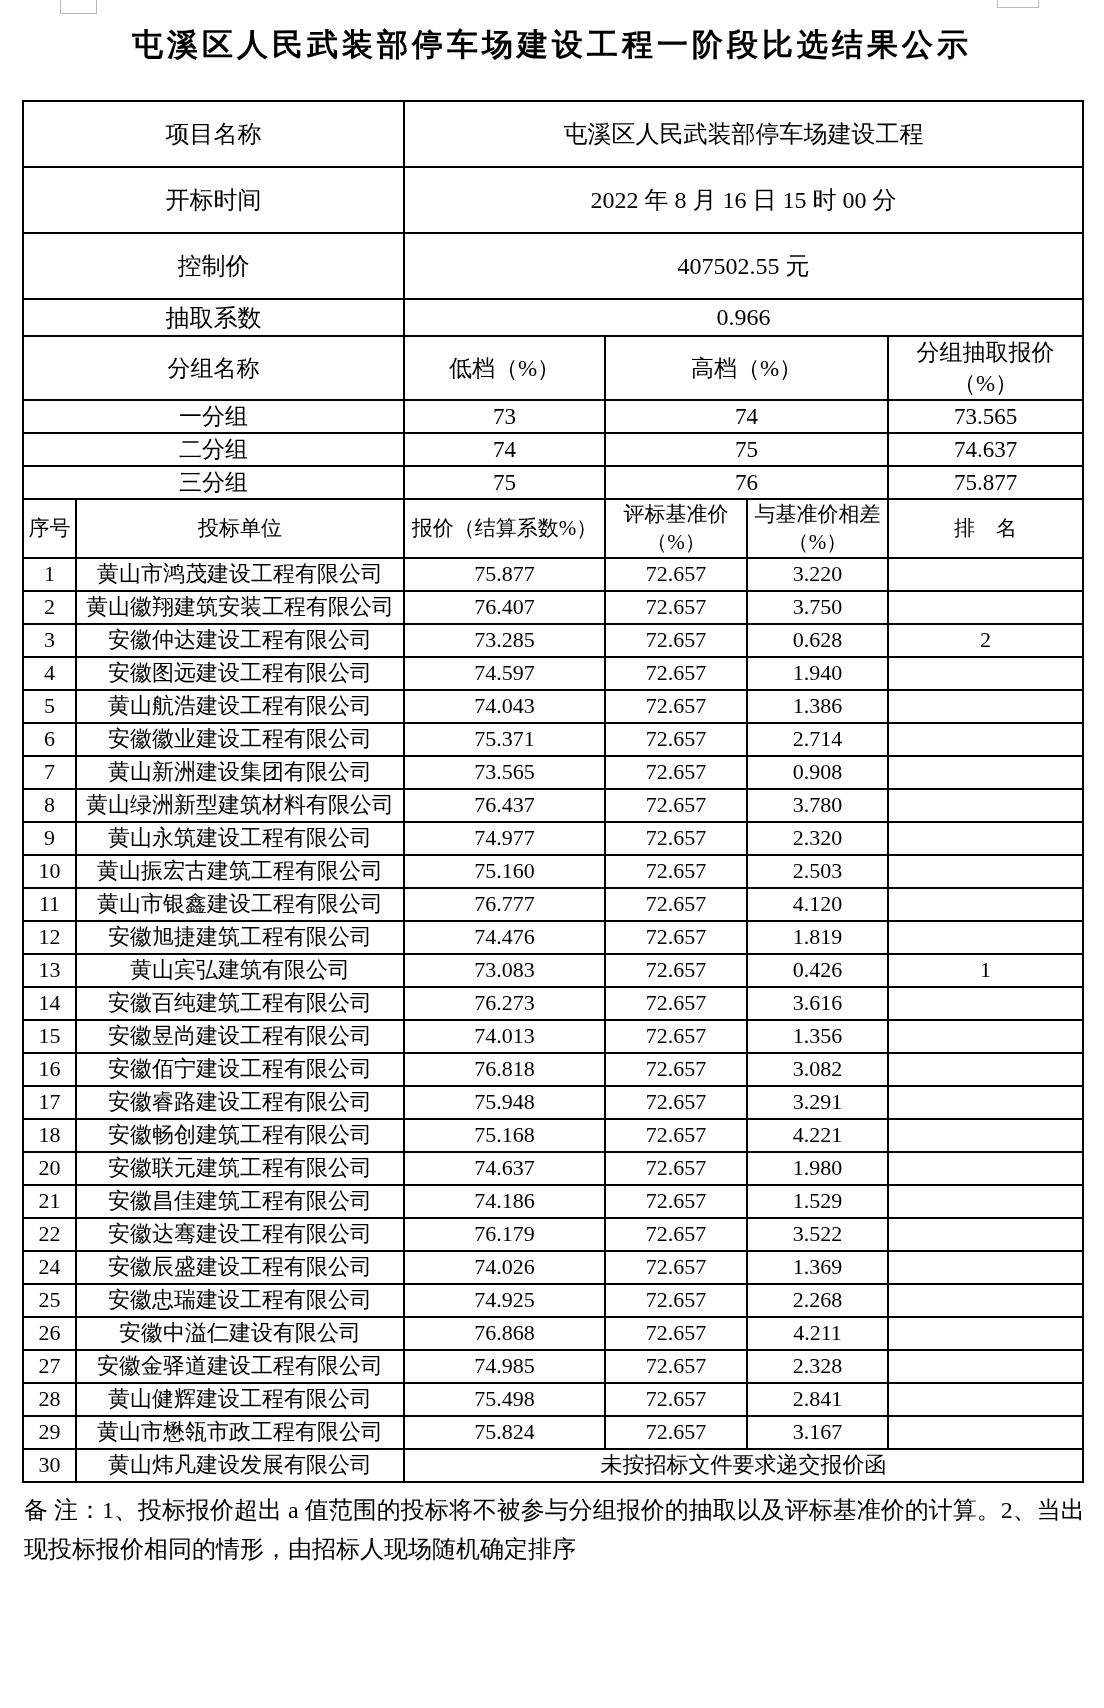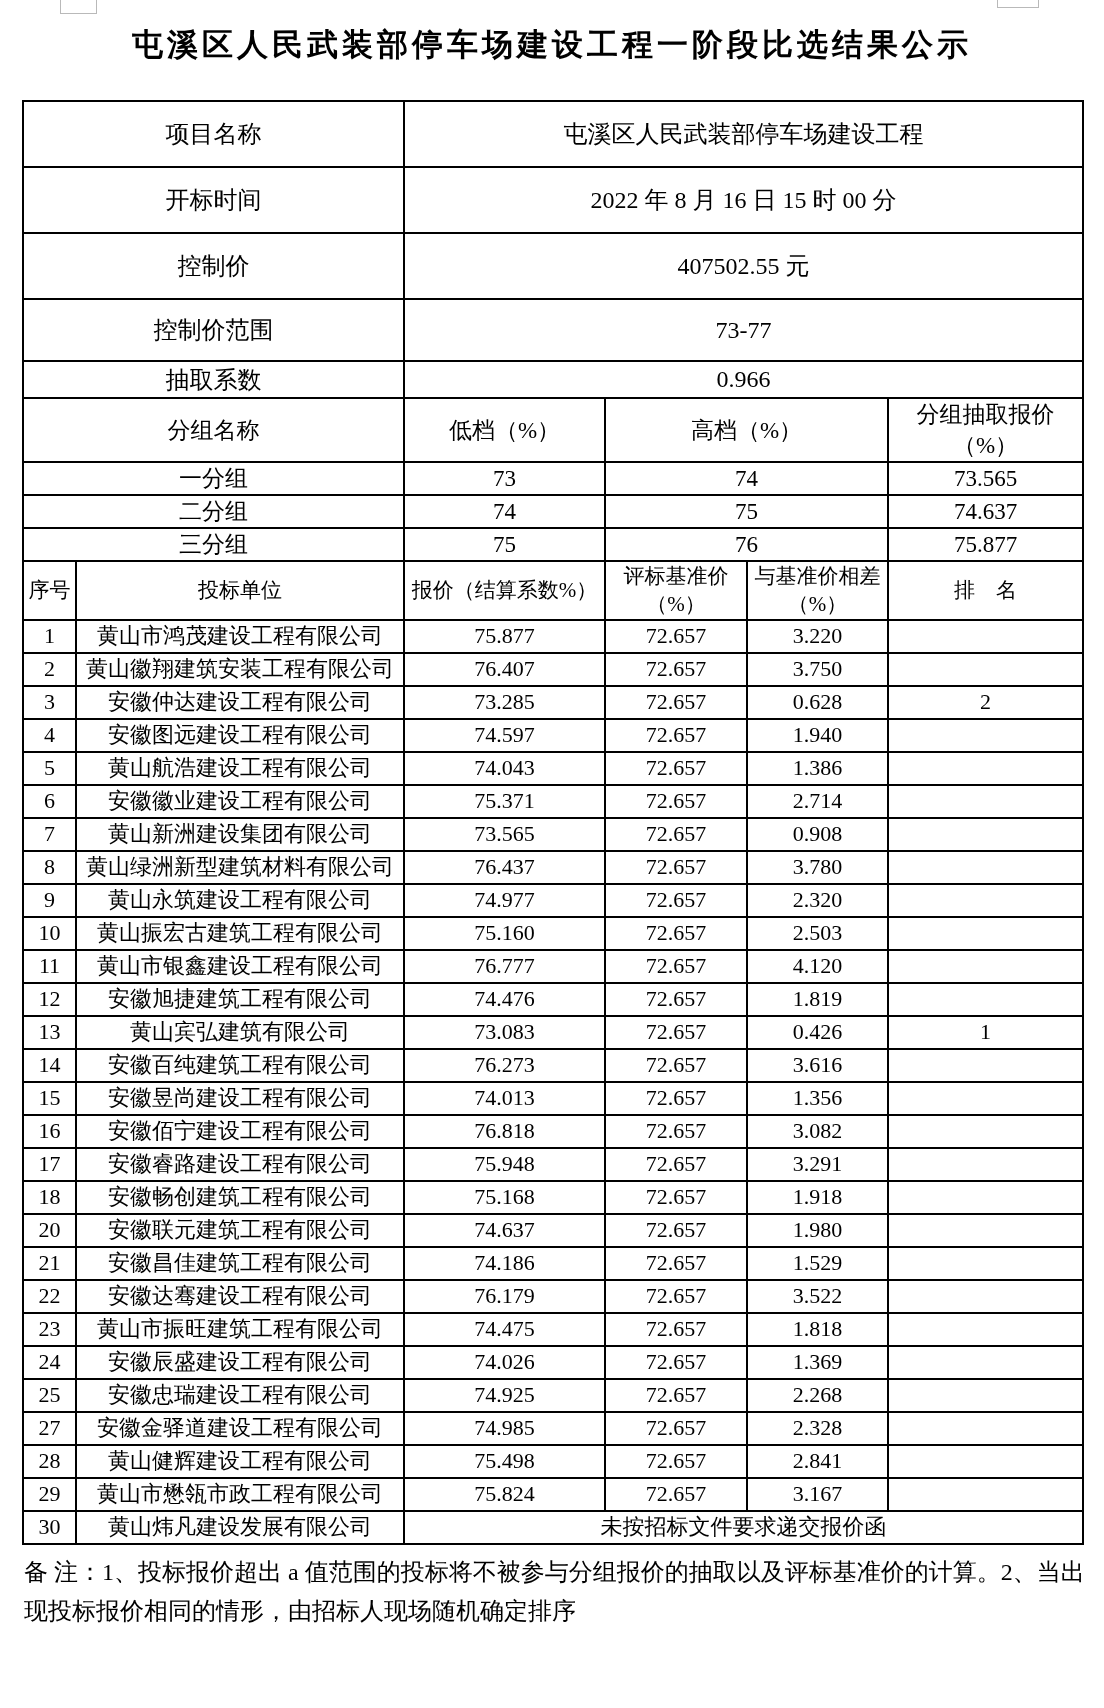--- a/index.html
+++ b/index.html
@@ -84,24 +84,20 @@
         <td>屯溪区人民武装部停车场建设工程</td>
       </tr>
       <tr>
         <td>开标时间</td>
         <td>2022 年 8 月 16 日 15 时 00 分</td>
       </tr>
       <tr>
         <td>控制价</td>
         <td>407502.55 元</td>
       </tr>
-      <tr class="row-range">
-        <td>控制价范围</td>
-        <td>73-77</td>
-      </tr>
       <tr class="row-short">
         <td>抽取系数</td>
         <td>0.966</td>
       </tr>
     </tbody>
   </table>
 
   <table class="group-table">
     <colgroup>
         <col style="width:381px">
@@ -293,21 +289,21 @@
           <td>75.948</td>
           <td>72.657</td>
           <td>3.291</td>
           <td></td>
         </tr>
         <tr>
           <td>18</td>
           <td>安徽畅创建筑工程有限公司</td>
           <td>75.168</td>
           <td>72.657</td>
-          <td>1.918</td>
+          <td>4.221</td>
           <td></td>
         </tr>
         <tr>
           <td>20</td>
           <td>安徽联元建筑工程有限公司</td>
           <td>74.637</td>
           <td>72.657</td>
           <td>1.980</td>
           <td></td>
         </tr>
@@ -321,44 +317,44 @@
         </tr>
         <tr>
           <td>22</td>
           <td>安徽达骞建设工程有限公司</td>
           <td>76.179</td>
           <td>72.657</td>
           <td>3.522</td>
           <td></td>
         </tr>
         <tr>
-          <td>23</td>
-          <td>黄山市振旺建筑工程有限公司</td>
-          <td>74.475</td>
-          <td>72.657</td>
-          <td>1.818</td>
-          <td></td>
-        </tr>
-        <tr>
           <td>24</td>
           <td>安徽辰盛建设工程有限公司</td>
           <td>74.026</td>
           <td>72.657</td>
           <td>1.369</td>
           <td></td>
         </tr>
         <tr>
           <td>25</td>
           <td>安徽忠瑞建设工程有限公司</td>
           <td>74.925</td>
           <td>72.657</td>
           <td>2.268</td>
           <td></td>
         </tr>
         <tr>
+          <td>26</td>
+          <td>安徽中溢仁建设有限公司</td>
+          <td>76.868</td>
+          <td>72.657</td>
+          <td>4.211</td>
+          <td></td>
+        </tr>
+        <tr>
           <td>27</td>
           <td>安徽金驿道建设工程有限公司</td>
           <td>74.985</td>
           <td>72.657</td>
           <td>2.328</td>
           <td></td>
         </tr>
         <tr>
           <td>28</td>
           <td>黄山健辉建设工程有限公司</td>

